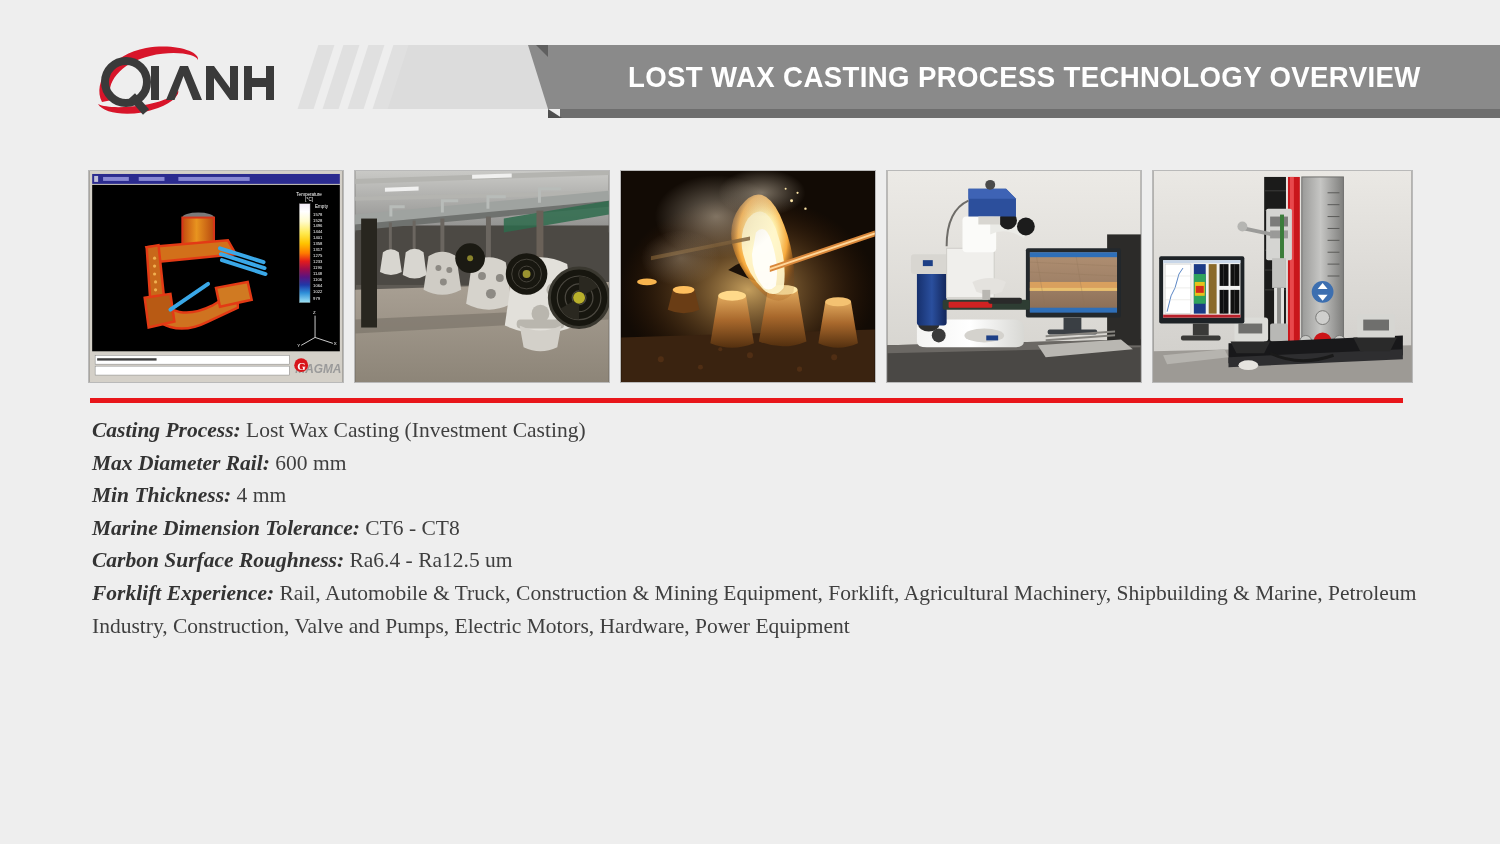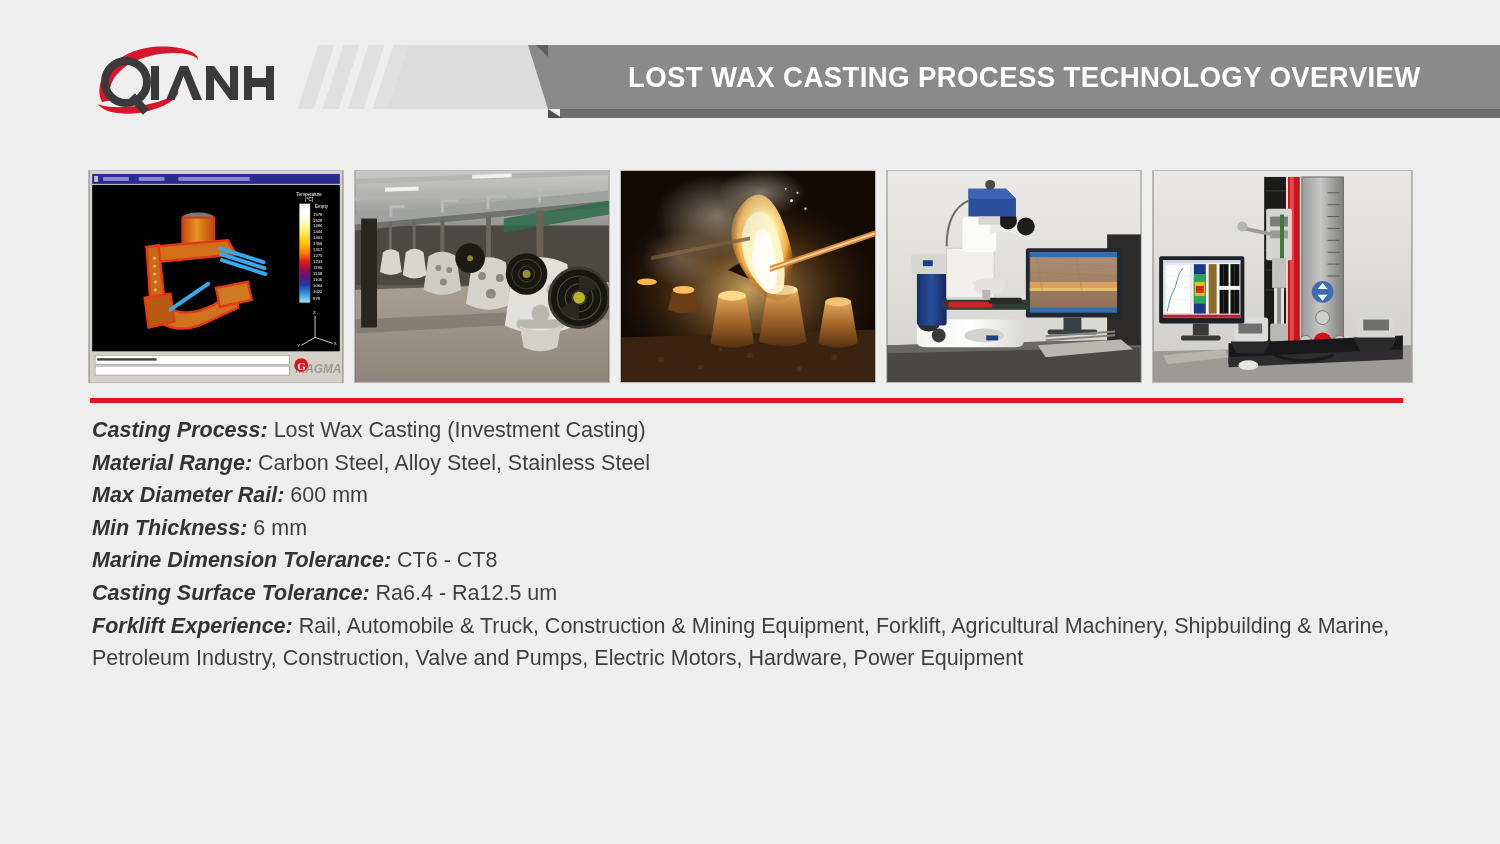--- a/index.html
+++ b/index.html
@@ -135,21 +135,21 @@
     width: 1313px; height: 5px;
     background: #e8161a;
   }
 
   
   #specs {
     position: absolute;
     left: 92px; top: 414px;
     width: 1360px;
     color: #3c3c3c;
-    font-family: Liberation Sans, sans-serif;
+    font-family: Liberation Serif, serif;
     font-size: 21.5px;
     line-height: 32.6px;
   }
   .spec-line {
     white-space: normal;
   }
   .spec-label {
     font-weight: bold;
     font-style: italic;
     color: #333333;
@@ -722,30 +722,27 @@
   </div>
 </div>
 
 <div id="red-rule"></div>
 
 <div id="specs">
   <div class="spec-line">
     <span class="spec-label">Casting Process:</span><span class="spec-value"> Lost Wax Casting (Investment Casting)</span>
   </div>
   <div class="spec-line">
-    <span class="spec-label">Material Range:</span><span class="spec-value"> Carbon Steel, Alloy Steel, Stainless Steel</span>
+    <span class="spec-label">Max Diameter Rail:</span><span class="spec-value"> 600 mm</span>
   </div>
   <div class="spec-line">
-    <span class="spec-label">Max Diameter Rail:</span><span class="spec-value"> 600 mm</span>
-  </div>
-  <div class="spec-line">
-    <span class="spec-label">Min Thickness:</span><span class="spec-value"> 6 mm</span>
+    <span class="spec-label">Min Thickness:</span><span class="spec-value"> 4 mm</span>
   </div>
   <div class="spec-line">
     <span class="spec-label">Marine Dimension Tolerance:</span><span class="spec-value"> CT6 - CT8</span>
   </div>
   <div class="spec-line">
-    <span class="spec-label">Casting Surface Tolerance:</span><span class="spec-value"> Ra6.4 - Ra12.5 um</span>
+    <span class="spec-label">Carbon Surface Roughness:</span><span class="spec-value"> Ra6.4 - Ra12.5 um</span>
   </div>
   <div class="spec-line">
     <span class="spec-label">Forklift Experience:</span><span class="spec-value"> Rail, Automobile &amp; Truck, Construction &amp; Mining Equipment, Forklift, Agricultural Machinery, Shipbuilding &amp; Marine, Petroleum Industry, Construction, Valve and Pumps, Electric Motors, Hardware, Power Equipment</span>
   </div>
 </div>
 
 </body></html>

